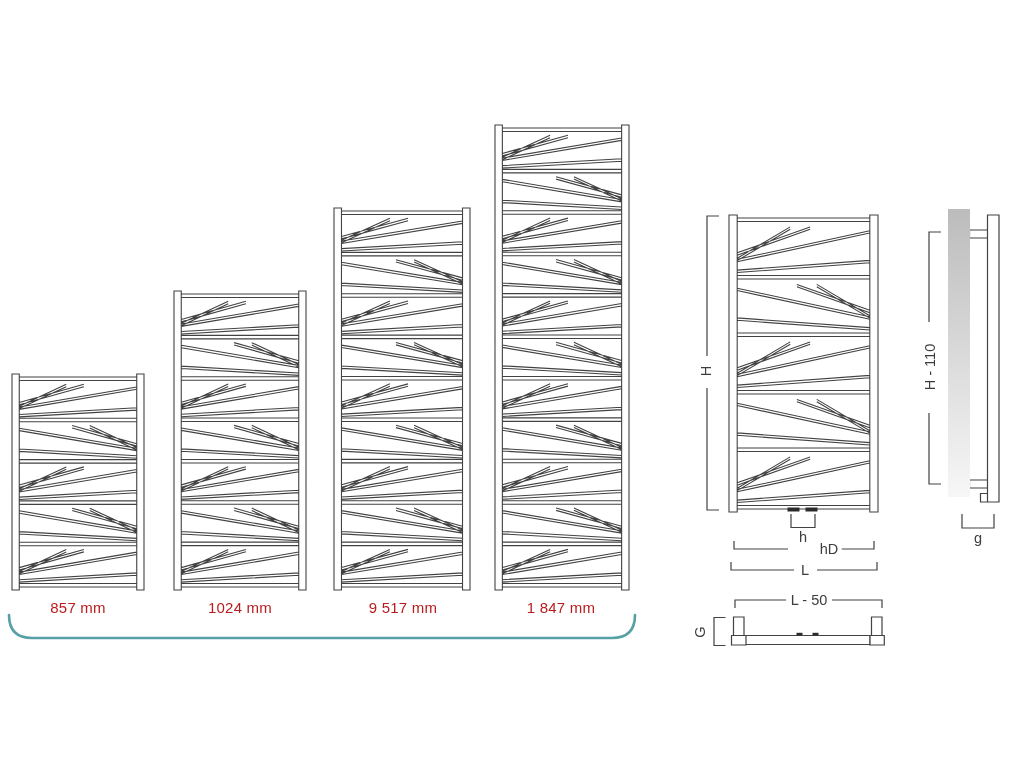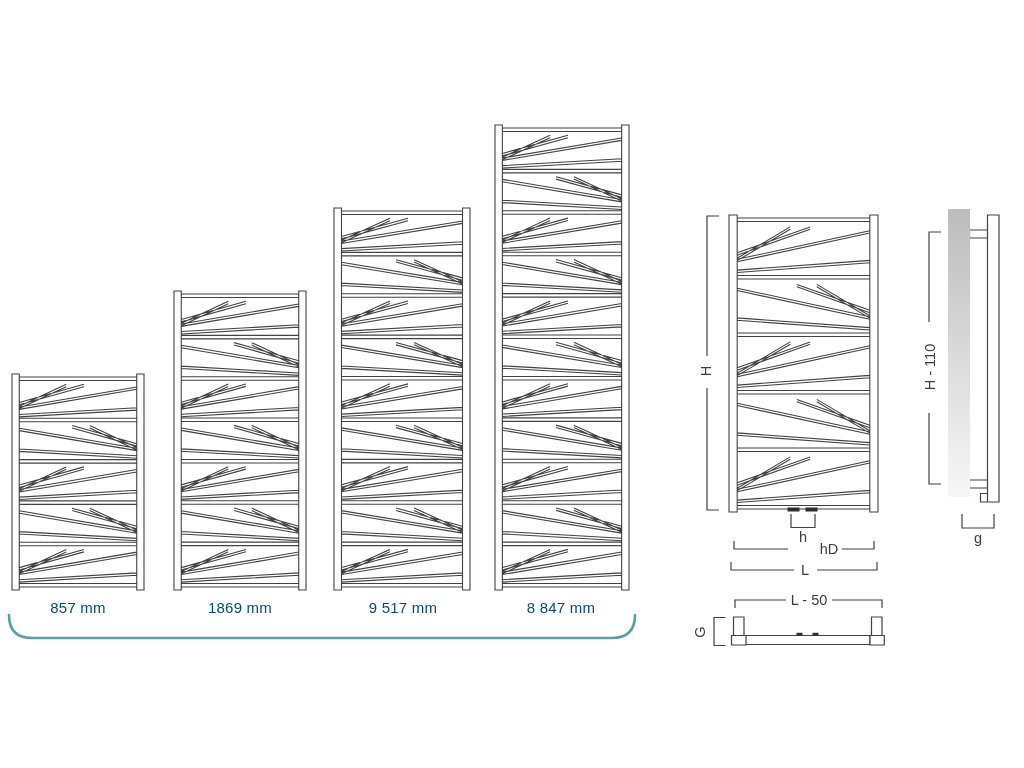--- a/index.html
+++ b/index.html
@@ -2,21 +2,21 @@
 <html><head>
 <meta charset="utf-8">
 <style>
   html,body{margin:0;padding:0;background:#ffffff;}
   .canvas{
     position:relative;width:1024px;height:768px;background:#ffffff;
     overflow:hidden;font-family:"Liberation Sans", sans-serif;
   }
   svg{position:absolute;left:0;top:0;}
   .lbl{
-    position:absolute;color:#0c4a6e;font-size:15px;line-height:16px;
+    position:absolute;color:#b91c1c;font-size:15px;line-height:16px;
     white-space:nowrap;transform:translate(-50%,0);letter-spacing:0.2px;
   }
   .dim{
     position:absolute;color:#3d3d3d;font-size:14.5px;line-height:15px;
     white-space:nowrap;transform:translate(-50%,-50%);background:#ffffff;
     padding:0 3px;
   }
   .rot{transform:translate(-50%,-50%) rotate(-90deg);}
 </style>
 </head>
@@ -76,23 +76,23 @@
 
     <g fill="#2c2c2c" stroke="none">
       <rect x="787.5" y="507.5" width="12" height="4"></rect>
       <rect x="805.5" y="507.5" width="12" height="4"></rect>
       <rect x="796.5" y="632.8" width="6" height="2.7"></rect>
       <rect x="812.5" y="632.8" width="6" height="2.7"></rect>
     </g>
   </svg>
 
   <div class="lbl" style="left:78px;top:600px">857 mm</div>
-  <div class="lbl" style="left:240px;top:600px">1869 mm</div>
+  <div class="lbl" style="left:240px;top:600px">1024 mm</div>
   <div class="lbl" style="left:403px;top:600px">9 517 mm</div>
-  <div class="lbl" style="left:561px;top:600px">8 847 mm</div>
+  <div class="lbl" style="left:561px;top:600px">1 847 mm</div>
 
   <div class="dim rot" style="left:706px;top:371px">H</div>
   <div class="dim" style="left:803px;top:537px">h</div>
   <div class="dim" style="left:829px;top:548.5px">hD</div>
   <div class="dim" style="left:805px;top:569.5px">L</div>
   <div class="dim" style="left:809px;top:599.5px">L - 50</div>
   <div class="dim rot" style="left:700px;top:631.5px">G</div>
   <div class="dim rot" style="left:930px;top:367px">H - 110</div>
   <div class="dim" style="left:978px;top:538px">g</div>
 </div>

